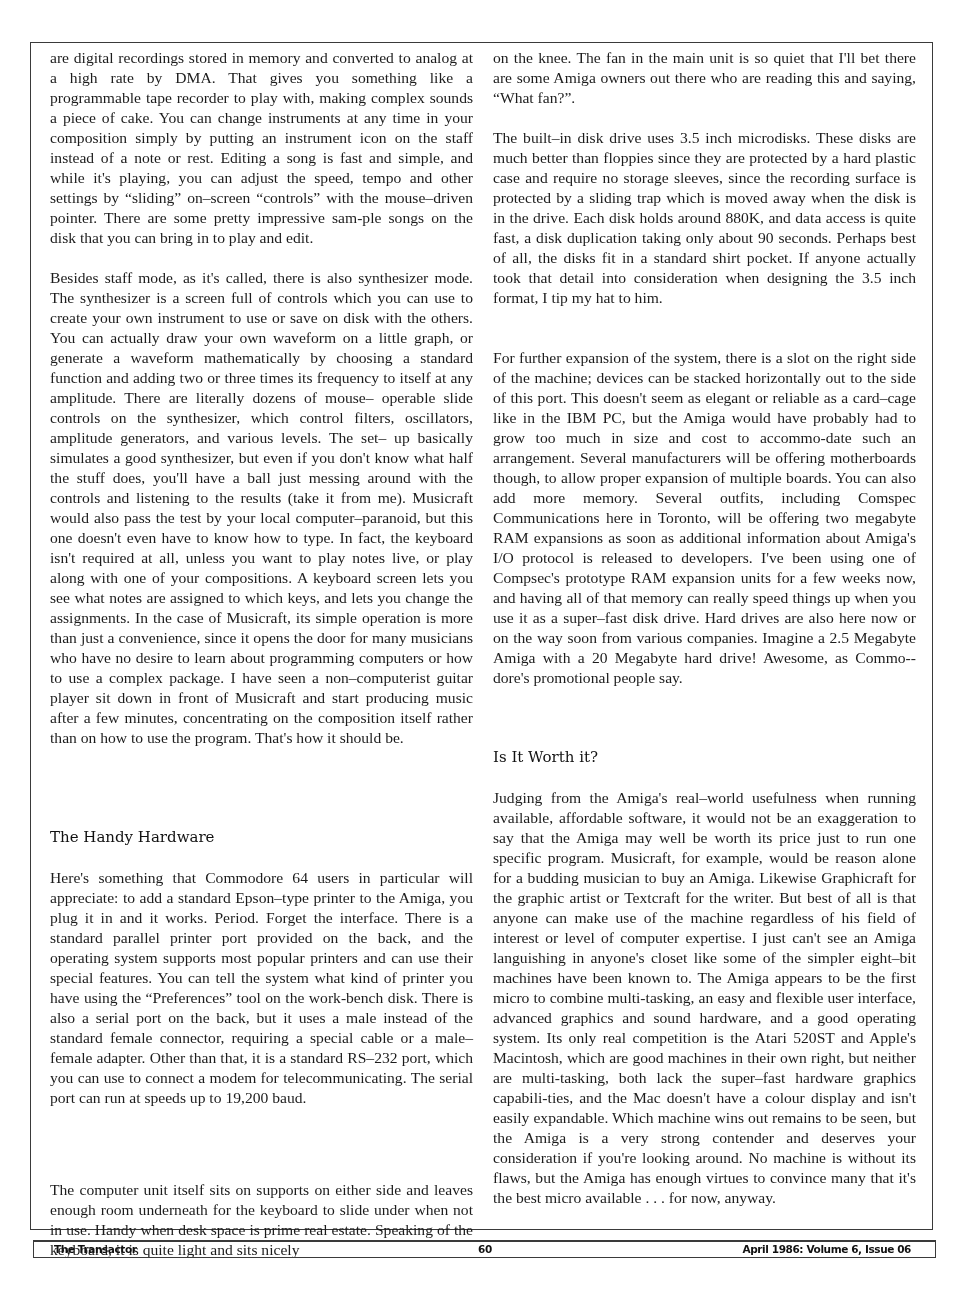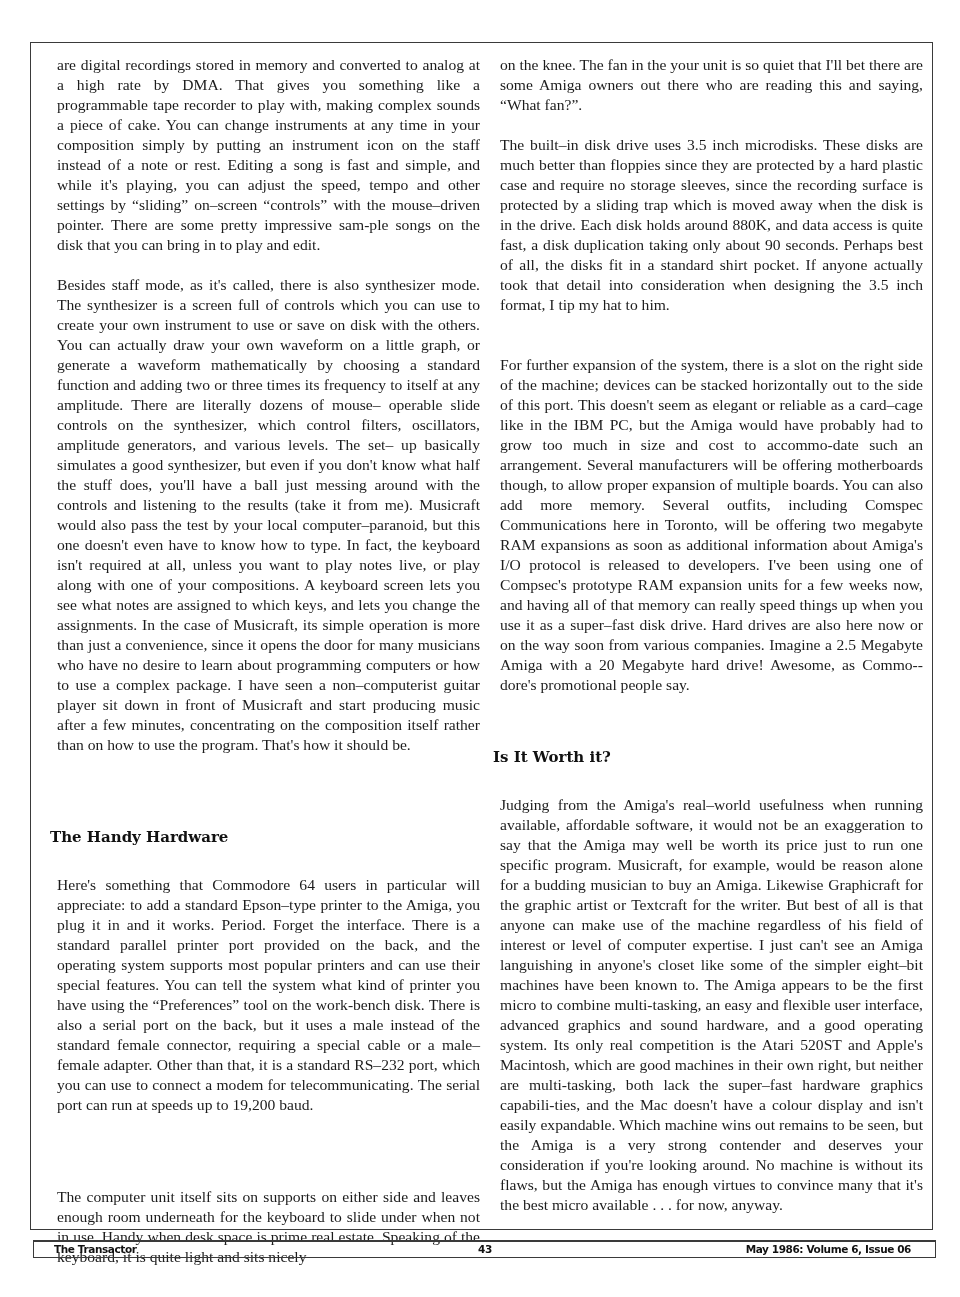--- a/index.html
+++ b/index.html
@@ -5,29 +5,29 @@
   html, body { margin: 0; padding: 0; background: #ffffff; }
   body { width: 960px; height: 1297px; position: relative; overflow: hidden; color: #1a1a1a; }
   .frame {
     position: absolute; left: 30px; top: 42px; width: 903px; height: 1188px;
     border: 1.5px solid #3a3a3a; box-sizing: border-box;
   }
   .col { position: absolute; width: 423px; }
   .col-left { left: 50px; }
   .col-right { left: 493px; }
   .blk {
-    position: absolute; left: 0; width: 423px; margin: 7px;
+    position: absolute; left: 0; width: 423px; margin: 0;
     font-family: "Liberation Serif", "DejaVu Serif", serif;
     font-size: 15.6px; line-height: 20px; text-align: justify;
     hyphens: manual; color: #1c1c1c;
   }
   .heading {
     position: absolute; left: 0; margin: 0;
     font-family: "DejaVu Serif", "Liberation Serif", serif;
-    font-weight: bold; font-size: 15px; line-height: 20px; color: #111;
+    font-weight: normal; font-size: 15px; line-height: 20px; color: #111;
   }
   .footer {
     position: absolute; left: 33px; top: 1240px; width: 903px; height: 18px;
     border: 1.5px solid #3a3a3a; border-top-width: 2px; box-sizing: border-box;
     font-family: "DejaVu Sans", "Liberation Sans", sans-serif; font-weight: bold;
     font-size: 10.5px; line-height: 15px; color: #111; letter-spacing: -0.4px;
   }
   .footer span { position: absolute; top: 0; }
   .f-left { left: 20px; }
   .f-center { left: 444px; }
@@ -40,24 +40,24 @@
 
 <div class="col col-left">
   <p class="blk" style="top:48px">are digital recordings stored in memory and converted to analog at a high rate by DMA. That gives you something like a programmable tape recorder to play with, making complex sounds a piece of cake. You can change instruments at any time in your composition simply by putting an instrument icon on the staff instead of a note or rest. Editing a song is fast and simple, and while it's playing, you can adjust the speed, tempo and other settings by “sliding” on–screen “controls” with the mouse–driven pointer. There are some pretty impressive sam-­ple songs on the disk that you can bring in to play and edit.</p>
   <p class="blk" style="top:268px">Besides staff mode, as it's called, there is also synthesizer mode. The synthesizer is a screen full of controls which you can use to create your own instrument to use or save on disk with the others. You can actually draw your own waveform on a little graph, or generate a waveform mathematically by choosing a standard function and adding two or three times its frequency to itself at any amplitude. There are literally dozens of mouse– operable slide controls on the synthesizer, which control filters, oscillators, amplitude generators, and various levels. The set– up basically simulates a good synthesizer, but even if you don't know what half the stuff does, you'll have a ball just messing around with the controls and listening to the results (take it from me). Musicraft would also pass the test by your local computer–paranoid, but this one doesn't even have to know how to type. In fact, the keyboard isn't required at all, unless you want to play notes live, or play along with one of your compositions. A keyboard screen lets you see what notes are assigned to which keys, and lets you change the assignments. In the case of Musicraft, its simple operation is more than just a convenience, since it opens the door for many musicians who have no desire to learn about programming computers or how to use a complex package. I have seen a non–computerist guitar player sit down in front of Musicraft and start producing music after a few minutes, concentrating on the composition itself rather than on how to use the program. That's how it should be.</p>
   <h3 class="heading" style="top:827px">The Handy Hardware</h3>
   <p class="blk" style="top:868px">Here's something that Commodore 64 users in particular will appreciate: to add a standard Epson–type printer to the Amiga, you plug it in and it works. Period. Forget the interface. There is a standard parallel printer port provided on the back, and the operating system supports most popular printers and can use their special features. You can tell the system what kind of printer you have using the “Preferences” tool on the work-­bench disk. There is also a serial port on the back, but it uses a male instead of the standard female connector, requiring a special cable or a male–female adapter. Other than that, it is a standard RS–232 port, which you can use to connect a modem for telecommunicating. The serial port can run at speeds up to 19,200 baud.</p>
   <p class="blk" style="top:1180px">The computer unit itself sits on supports on either side and leaves enough room underneath for the keyboard to slide under when not in use. Handy when desk space is prime real estate. Speaking of the keyboard, it is quite light and sits nicely</p>
 </div>
 
 <div class="col col-right">
-  <p class="blk" style="top:48px">on the knee. The fan in the your unit is so quiet that I'll bet there are some Amiga owners out there who are reading this and saying, “What fan?”.</p>
+  <p class="blk" style="top:48px">on the knee. The fan in the main unit is so quiet that I'll bet there are some Amiga owners out there who are reading this and saying, “What fan?”.</p>
   <p class="blk" style="top:128px">The built–in disk drive uses 3.5 inch microdisks. These disks are much better than floppies since they are protected by a hard plastic case and require no storage sleeves, since the recording surface is protected by a sliding trap which is moved away when the disk is in the drive. Each disk holds around 880K, and data access is quite fast, a disk duplication taking only about 90 seconds. Perhaps best of all, the disks fit in a standard shirt pocket. If anyone actually took that detail into consideration when designing the 3.5 inch format, I tip my hat to him.</p>
   <p class="blk" style="top:348px">For further expansion of the system, there is a slot on the right side of the machine; devices can be stacked horizontally out to the side of this port. This doesn't seem as elegant or reliable as a card–cage like in the IBM PC, but the Amiga would have probably had to grow too much in size and cost to accommo-­date such an arrangement. Several manufacturers will be offering motherboards though, to allow proper expansion of multiple boards. You can also add more memory. Several outfits, including Comspec Communications here in Toronto, will be offering two megabyte RAM expansions as soon as additional information about Amiga's I/O protocol is released to developers. I've been using one of Compsec's prototype RAM expansion units for a few weeks now, and having all of that memory can really speed things up when you use it as a super–fast disk drive. Hard drives are also here now or on the way soon from various companies. Imagine a 2.5 Megabyte Amiga with a 20 Megabyte hard drive! Awesome, as Commo-­dore's promotional people say.</p>
   <h3 class="heading" style="top:747px">Is It Worth it?</h3>
   <p class="blk" style="top:788px">Judging from the Amiga's real–world usefulness when running available, affordable software, it would not be an exaggeration to say that the Amiga may well be worth its price just to run one specific program. Musicraft, for example, would be reason alone for a budding musician to buy an Amiga. Likewise Graphicraft for the graphic artist or Textcraft for the writer. But best of all is that anyone can make use of the machine regardless of his field of interest or level of computer expertise. I just can't see an Amiga languishing in anyone's closet like some of the simpler eight–bit machines have been known to. The Amiga appears to be the first micro to combine multi-­tasking, an easy and flexible user interface, advanced graphics and sound hardware, and a good operating system. Its only real competition is the Atari 520ST and Apple's Macintosh, which are good machines in their own right, but neither are multi-­tasking, both lack the super–fast hardware graphics capabili-­ties, and the Mac doesn't have a colour display and isn't easily expandable. Which machine wins out remains to be seen, but the Amiga is a very strong contender and deserves your consideration if you're looking around. No machine is without its flaws, but the Amiga has enough virtues to convince many that it's the best micro available . . . for now, anyway.</p>
 </div>
 
 <div class="footer">
   <span class="f-left">The Transactor</span>
-  <span class="f-center">43</span>
-  <span class="f-right">May 1986: Volume 6, Issue 06</span>
+  <span class="f-center">60</span>
+  <span class="f-right">April 1986: Volume 6, Issue 06</span>
 </div>
 
 </body></html>

